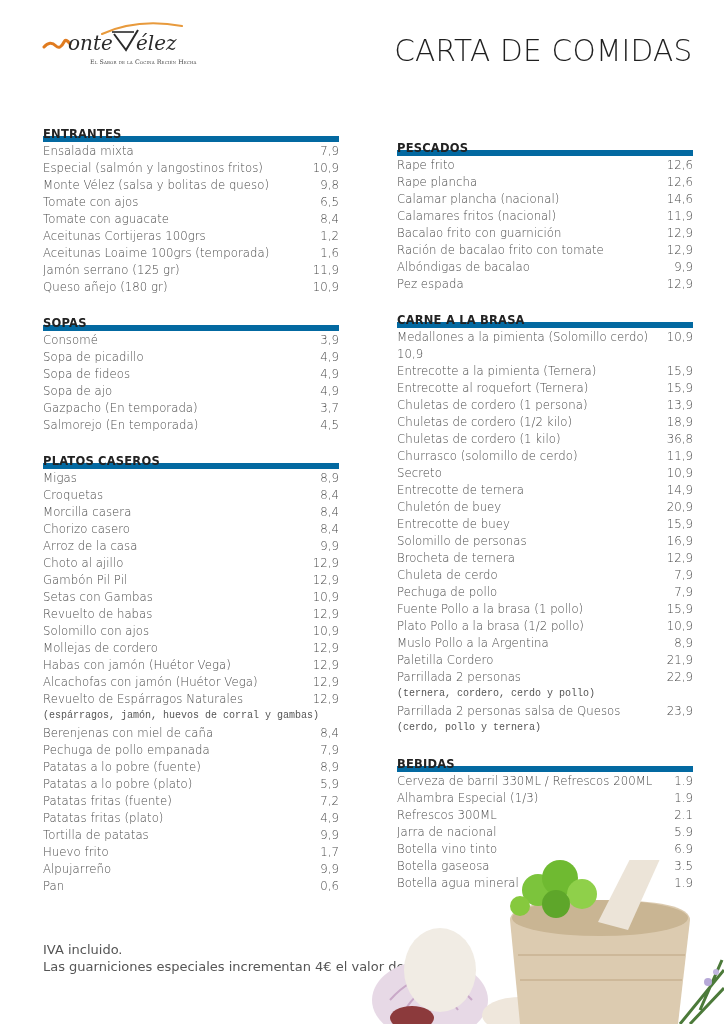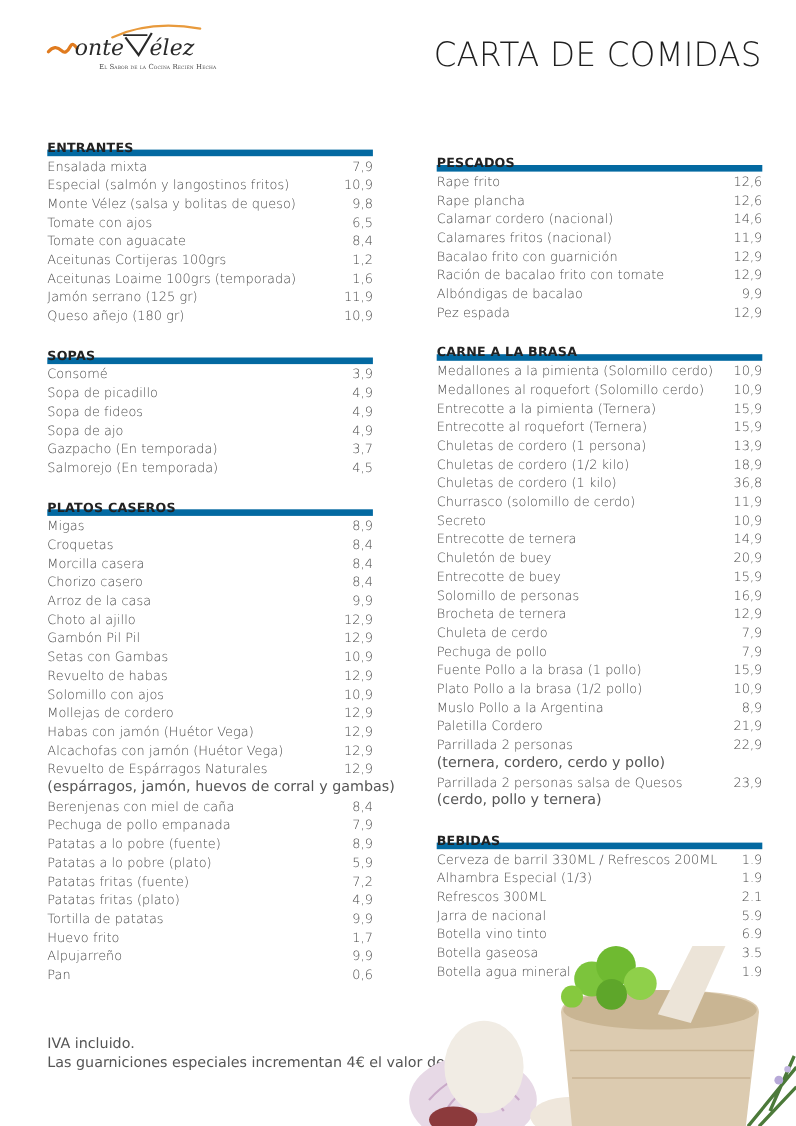--- a/index.html
+++ b/index.html
@@ -14,21 +14,21 @@
 
   .col { position: absolute; width: 296px; }
   .col-left { left: 43px; top: 126px; }
   .col-right { left: 397px; top: 140px; }
 
   .section { margin-bottom: 19px; }
   .section-title { font-family: "DejaVu Sans", sans-serif; font-weight: bold; font-size: 11.5px; letter-spacing: 0.2px; color: #222; height: 16px; line-height: 16px; border-bottom: 6px solid #0369a1; margin-bottom: 1px; }
   .row { display: flex; justify-content: space-between; align-items: baseline; height: 17px; line-height: 17px; font-size: 11.7px; color: #4a4a4a; font-weight: 300; letter-spacing: 0.05px; white-space: nowrap; }
   .row .name { overflow: visible; }
   .row .price { text-align: right; min-width: 24px; }
-  .note { height: 17px; line-height: 15px; font-size: 13px; color: #555; white-space: nowrap; }
+  .note { height: 17px; line-height: 15px; font-size: 10px; color: #555; white-space: nowrap; font-family: Liberation Mono, monospace; }
 
   .footer { position: absolute; left: 43px; top: 941px; font-size: 13px; color: #555; line-height: 17px; }
 
   .illustration { position: absolute; left: 360px; top: 860px; width: 364px; height: 164px; pointer-events: none; }
   .row, .section-title { position: relative; z-index: 2; }
 </style>
 </head>
 <body>
 
 <div class="logo">
@@ -218,21 +218,21 @@
       <div class="section-title">PESCADOS</div>
       <div class="row">
         <span class="name">Rape frito</span>
         <span class="price">12,6</span>
       </div>
       <div class="row">
         <span class="name">Rape plancha</span>
         <span class="price">12,6</span>
       </div>
       <div class="row">
-        <span class="name">Calamar cordero (nacional)</span>
+        <span class="name">Calamar plancha (nacional)</span>
         <span class="price">14,6</span>
       </div>
       <div class="row">
         <span class="name">Calamares fritos (nacional)</span>
         <span class="price">11,9</span>
       </div>
       <div class="row">
         <span class="name">Bacalao frito con guarnición</span>
         <span class="price">12,9</span>
       </div>
@@ -249,21 +249,20 @@
         <span class="price">12,9</span>
       </div>
     </div>
     <div class="section">
       <div class="section-title">CARNE A LA BRASA</div>
       <div class="row">
         <span class="name">Medallones a la pimienta (Solomillo cerdo)</span>
         <span class="price">10,9</span>
       </div>
       <div class="row">
-        <span class="name">Medallones al roquefort (Solomillo cerdo)</span>
         <span class="price">10,9</span>
       </div>
       <div class="row">
         <span class="name">Entrecotte a la pimienta (Ternera)</span>
         <span class="price">15,9</span>
       </div>
       <div class="row">
         <span class="name">Entrecotte al roquefort (Ternera)</span>
         <span class="price">15,9</span>
       </div>

